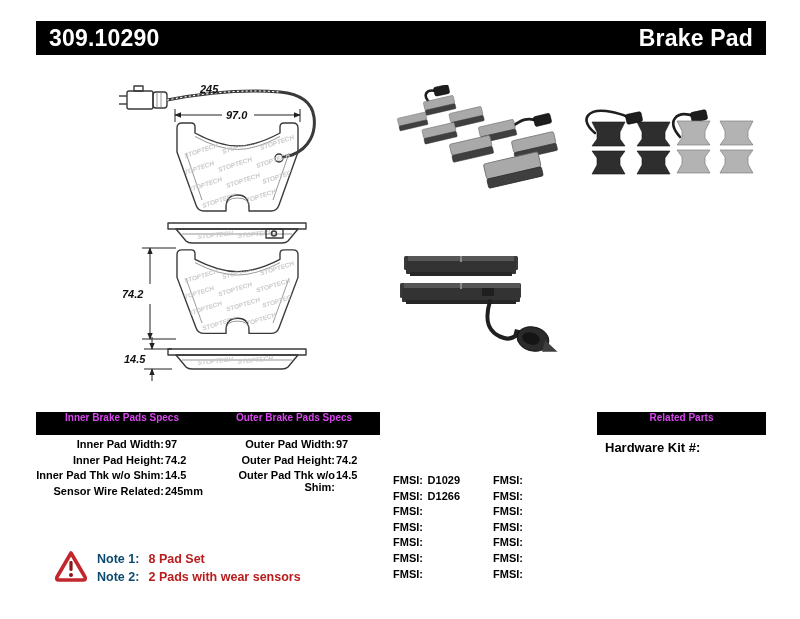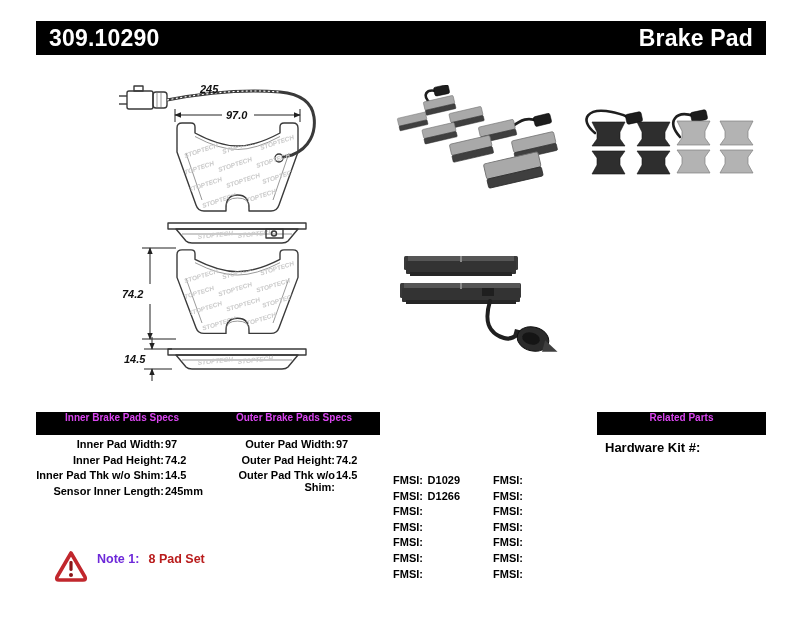--- a/index.html
+++ b/index.html
@@ -38,21 +38,21 @@
   .specrow .lab{width:128px;text-align:right;}
   .specrow .val{margin-left:1px;white-space:nowrap;}
   .fmsirow{display:flex;height:15.6px;font-size:11px;font-weight:bold;color:#000;}
   .fmsirow .fl{width:36px;}
   .fmsirow .fv{width:68px;}
   .fmsirow .fr{width:36px;}
   .related{position:absolute;left:605px;top:440px;font-size:13px;font-weight:bold;color:#000;}
 
   
   .notes{position:absolute;left:97px;top:550px;font-size:12.5px;font-weight:bold;line-height:18px;}
-  .notes .nlab{color:#6d28d9;display:inline-block;width:48px;}
+  .notes .nlab{color:#0c4a6e;display:inline-block;width:48px;}
   .notes .nval{color:#b91c1c;}
 </style>
 </head>
 <body>
 
 <div class="page">
 
   <div class="hdr">
     <span>309.10290</span>
     <span>Brake Pad</span>
@@ -236,21 +236,21 @@
     </div>
     <div class="specrow">
       <span class="lab">Inner Pad Height:</span>
       <span class="val">74.2</span>
     </div>
     <div class="specrow">
       <span class="lab">Inner Pad Thk w/o Shim:</span>
       <span class="val">14.5</span>
     </div>
     <div class="specrow">
-      <span class="lab">Sensor Inner Length:</span>
+      <span class="lab">Sensor Wire Related:</span>
       <span class="val">245mm</span>
     </div>
   </div>
 
   <div class="speccol" style="left:207px;width:175px;">
     <div class="specrow">
       <span class="lab">Outer Pad Width:</span>
       <span class="val">97</span>
     </div>
     <div class="specrow">
@@ -316,15 +316,19 @@
   <svg style="left:54px;top:550px;" width="34" height="34" viewBox="0 0 34 34">
     <path d="M17,3 L31,27 Q32.5,30 29,30 L5,30 Q1.5,30 3,27 Z" fill="#ffffff" stroke="#c1272d" stroke-width="3.6" stroke-linejoin="round"></path>
     <rect x="15.4" y="11" width="3.2" height="10" rx="1.4" fill="#8b1518"></rect>
     <circle cx="17" cy="25" r="2" fill="#8b1518"></circle>
   </svg>
   <div class="notes">
     <div>
       <span class="nlab">Note 1:</span>
       <span class="nval">8 Pad Set</span>
     </div>
+    <div>
+      <span class="nlab">Note 2:</span>
+      <span class="nval">2 Pads with wear sensors</span>
+    </div>
   </div>
 
 </div>
 
 </body></html>

